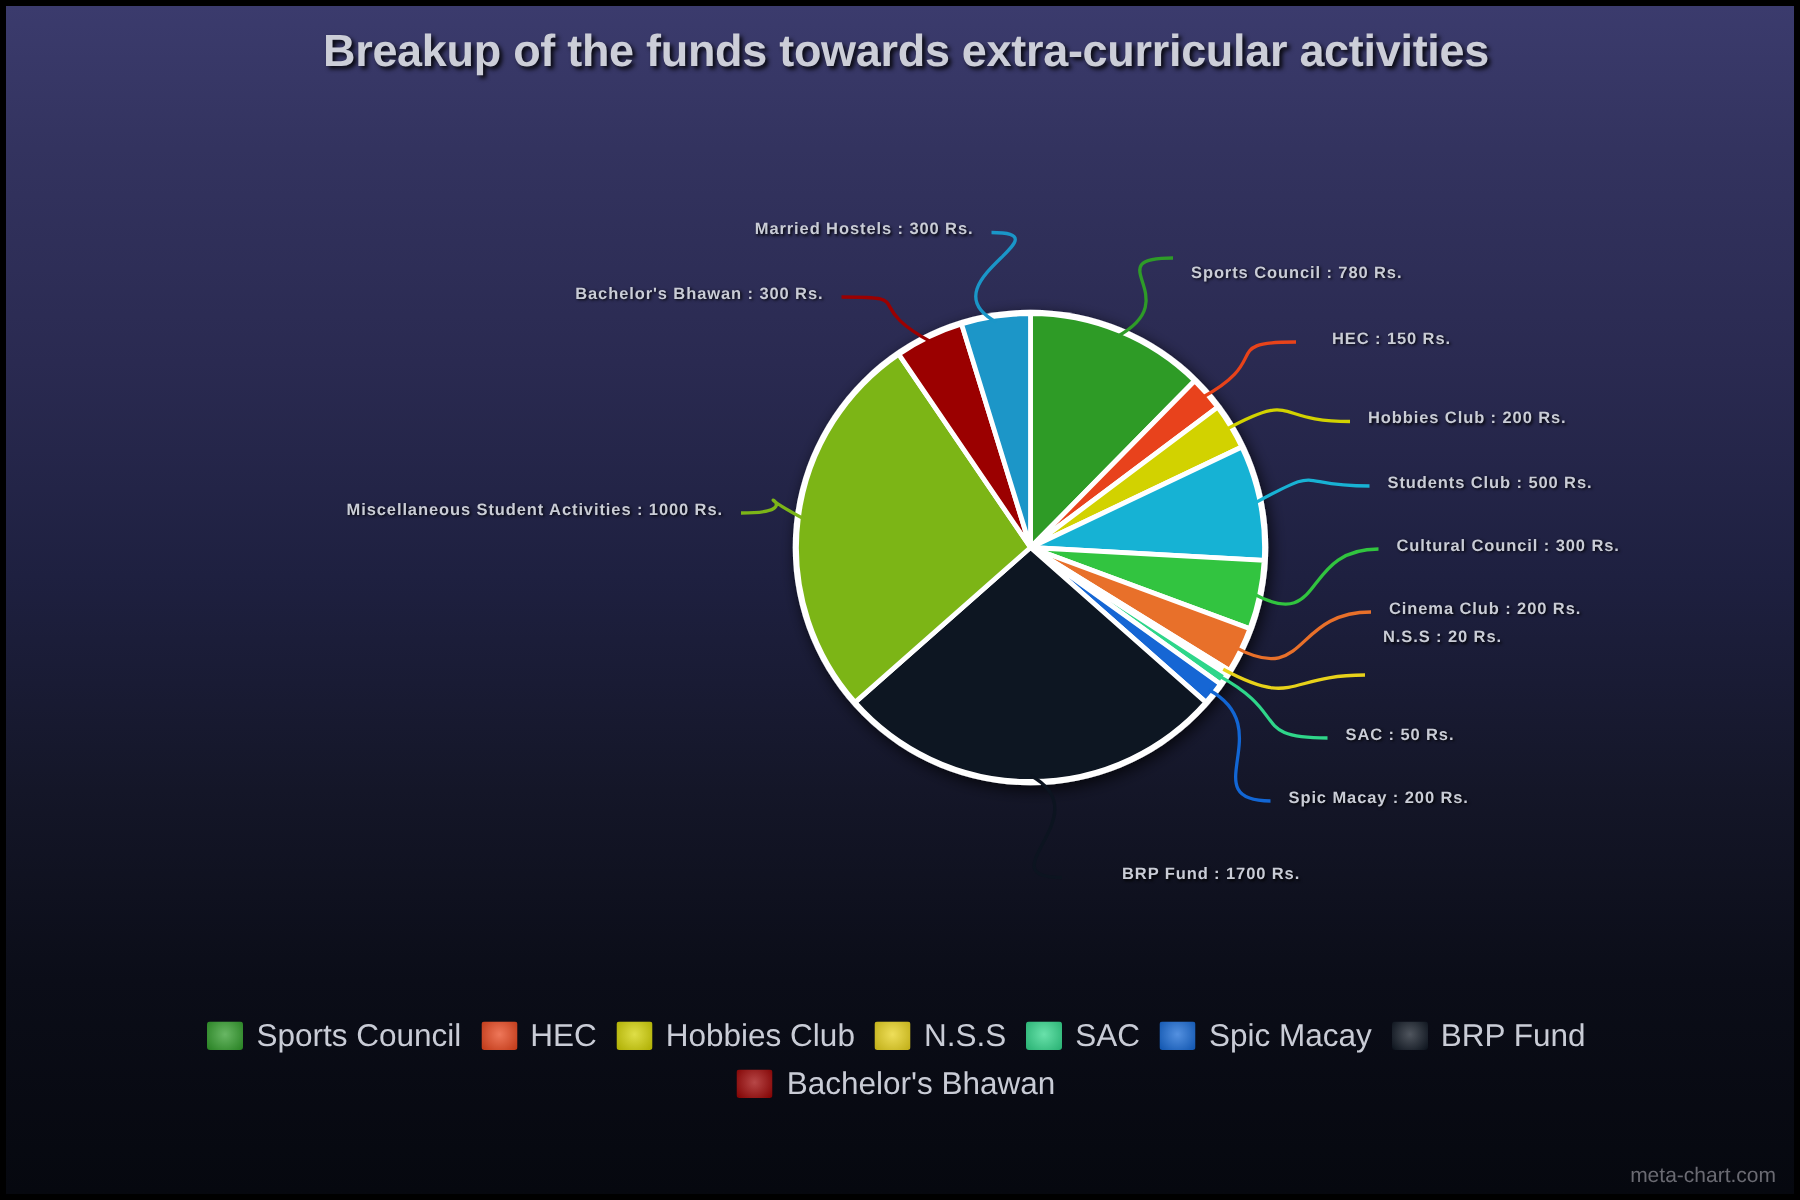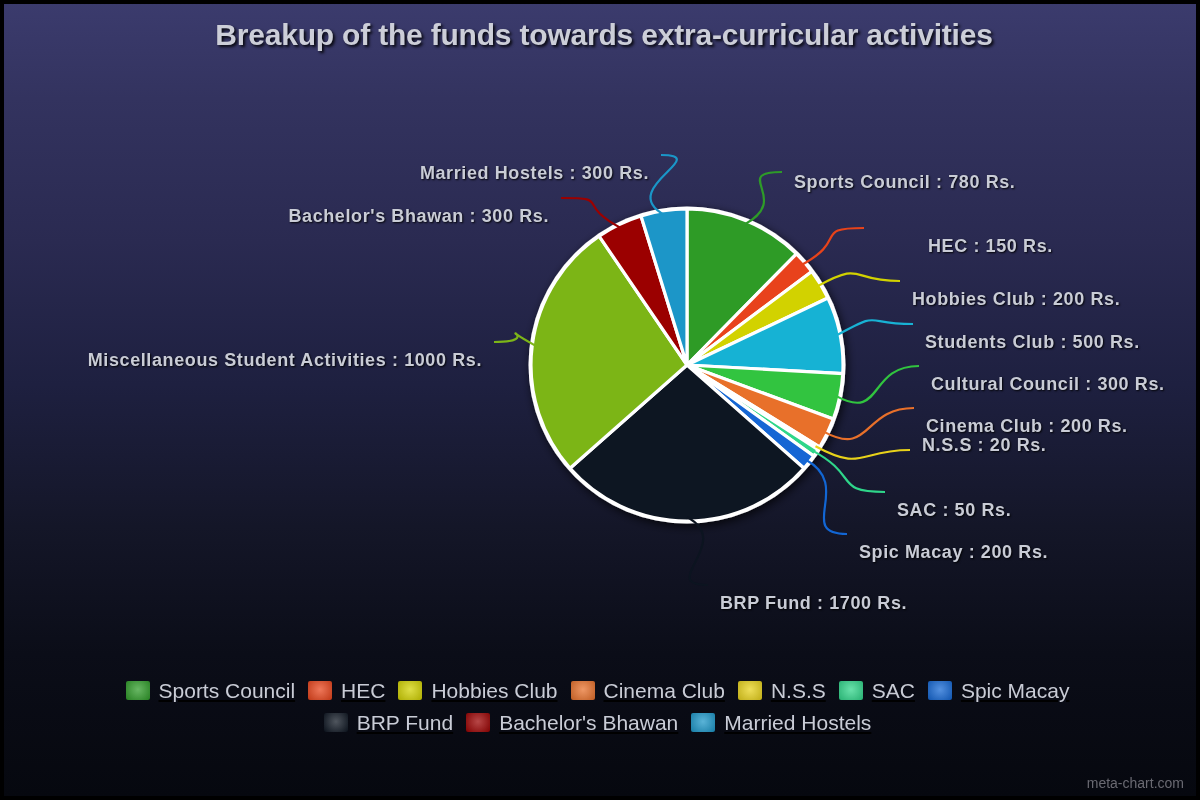--- a/index.html
+++ b/index.html
@@ -19,39 +19,38 @@
     font-size:30px;font-weight:bold;color:#ccced8;
     letter-spacing:-0.2px;
     text-shadow:2px 2px 3px rgba(0,0,0,.85);
     font-family:"Liberation Sans", sans-serif;
   }
   
   #pie-wrap{position:absolute;left:0;top:0;width:1200px;height:800px;}
   
   .callout{
     position:absolute;
-    font-size:18px;font-weight:bold;color:#c9ccd6;
+    font-size:11px;font-weight:bold;color:#c9ccd6;
     white-space:nowrap;
     text-shadow:1px 1px 2px rgba(0,0,0,.9);
     letter-spacing:0.6px;
-    margin-top:16px;
   }
   .callout.right{text-align:left;}
   .callout.left{text-align:right;}
   
   #legend{
     position:absolute;left:0;top:672px;width:1200px;
     display:flex;flex-wrap:wrap;justify-content:center;
     align-content:flex-start;
     gap:0px 0px;
     padding:0 70px;box-sizing:border-box;
   }
   .legend-item{
     display:flex;align-items:center;
-    margin:0 13px 4px 0;height:28px;text-decoration:underline;
+    margin:0 13px 4px 0;height:28px;
   }
   .swatch{
     width:24px;height:19px;display:inline-block;margin-right:9px;
     border-radius:2px;flex:0 0 auto;
   }
   .legend-label{
     font-size:21px;color:#c9ccd6;
     font-family:"Liberation Sans", sans-serif;
     line-height:1;
   }
@@ -104,51 +103,47 @@
           <path d="M 801.8 455.8 C 849.8 481.8, 791.0 530.0, 843.0 530.0" fill="none" stroke="#1266d4" stroke-width="2.2"></path>
           <path d="M 683.0 513.0 C 731.0 539.0, 652.0 581.0, 704.0 581.0" fill="none" stroke="#0c1420" stroke-width="2.2"></path>
           <path d="M 532.2 342.1 C 484.2 316.1, 542.0 338.0, 490.0 338.0" fill="none" stroke="#7cb518" stroke-width="2.2"></path>
           <path d="M 617.0 224.1 C 569.0 198.1, 609.0 194.0, 557.0 194.0" fill="none" stroke="#9b0000" stroke-width="2.2"></path>
           <path d="M 660.3 210.7 C 612.3 184.7, 709.0 151.0, 657.0 151.0" fill="none" stroke="#1a96c8" stroke-width="2.2"></path>
         </g>
       </svg>
   </div>
 
   <div id="callout-layer">
-      <div class="callout right" style="top: 152px; left: 790px;">Sports Council : 780 Rs.</div>
-      <div class="callout right" style="top: 216px; left: 924px;">HEC : 150 Rs.</div>
+      <div class="callout right" style="top: 172px; left: 790px;">Sports Council : 780 Rs.</div>
+      <div class="callout right" style="top: 216px; left: 884px;">HEC : 150 Rs.</div>
       <div class="callout right" style="top: 269px; left: 908px;">Hobbies Club : 200 Rs.</div>
       <div class="callout right" style="top: 312px; left: 921px;">Students Club : 500 Rs.</div>
       <div class="callout right" style="top: 354px; left: 927px;">Cultural Council : 300 Rs.</div>
       <div class="callout right" style="top: 396px; left: 922px;">Cinema Club : 200 Rs.</div>
       <div class="callout right" style="top: 415px; left: 918px;">N.S.S : 20 Rs.</div>
       <div class="callout right" style="top: 480px; left: 893px;">SAC : 50 Rs.</div>
       <div class="callout right" style="top: 522px; left: 855px;">Spic Macay : 200 Rs.</div>
-      <div class="callout right" style="top: 573px; left: 716px;">BRP Fund : 1700 Rs.</div>
+      <div class="callout right" style="top: 573px; left: 744px;">BRP Fund : 1700 Rs.</div>
       <div class="callout left" style="top: 330px; left: 0px; width: 478px;">Miscellaneous Student Activities : 1000 Rs.</div>
       <div class="callout left" style="top: 186px; left: 0px; width: 545px;">Bachelor's Bhawan : 300 Rs.</div>
       <div class="callout left" style="top: 143px; left: 0px; width: 645px;">Married Hostels : 300 Rs.</div>
     </div>
 
   <div id="legend">
       <div class="legend-item">
         <span class="swatch" style="background: radial-gradient(circle at 50% 45%, rgba(255, 255, 255, 0.28), rgba(0, 0, 0, 0.18)) rgb(46, 155, 40);"></span>
         <span class="legend-label">Sports Council</span>
       </div>
       <div class="legend-item">
         <span class="swatch" style="background: radial-gradient(circle at 50% 45%, rgba(255, 255, 255, 0.28), rgba(0, 0, 0, 0.18)) rgb(232, 67, 26);"></span>
         <span class="legend-label">HEC</span>
       </div>
       <div class="legend-item">
         <span class="swatch" style="background: radial-gradient(circle at 50% 45%, rgba(255, 255, 255, 0.28), rgba(0, 0, 0, 0.18)) rgb(210, 210, 0);"></span>
         <span class="legend-label">Hobbies Club</span>
-      </div>
-      <div class="legend-item">
-        <span class="swatch" style="background: radial-gradient(circle at 50% 45%, rgba(255, 255, 255, 0.28), rgba(0, 0, 0, 0.18)) rgb(232, 112, 42);"></span>
-        <span class="legend-label">Cinema Club</span>
       </div>
       <div class="legend-item">
         <span class="swatch" style="background: radial-gradient(circle at 50% 45%, rgba(255, 255, 255, 0.28), rgba(0, 0, 0, 0.18)) rgb(232, 210, 26);"></span>
         <span class="legend-label">N.S.S</span>
       </div>
       <div class="legend-item">
         <span class="swatch" style="background: radial-gradient(circle at 50% 45%, rgba(255, 255, 255, 0.28), rgba(0, 0, 0, 0.18)) rgb(47, 214, 138);"></span>
         <span class="legend-label">SAC</span>
       </div>
       <div class="legend-item">
@@ -156,21 +151,17 @@
         <span class="legend-label">Spic Macay</span>
       </div>
       <div class="legend-item">
         <span class="swatch" style="background: radial-gradient(circle at 50% 45%, rgba(255, 255, 255, 0.28), rgba(0, 0, 0, 0.18)) rgb(12, 20, 32);"></span>
         <span class="legend-label">BRP Fund</span>
       </div>
       <div class="legend-item">
         <span class="swatch" style="background: radial-gradient(circle at 50% 45%, rgba(255, 255, 255, 0.28), rgba(0, 0, 0, 0.18)) rgb(155, 0, 0);"></span>
         <span class="legend-label">Bachelor's Bhawan</span>
       </div>
-      <div class="legend-item">
-        <span class="swatch" style="background: radial-gradient(circle at 50% 45%, rgba(255, 255, 255, 0.28), rgba(0, 0, 0, 0.18)) rgb(26, 150, 200);"></span>
-        <span class="legend-label">Married Hostels</span>
-      </div>
     </div>
 
   <div id="watermark">meta-chart.com</div>
 
 </div>
 
 </body></html>

